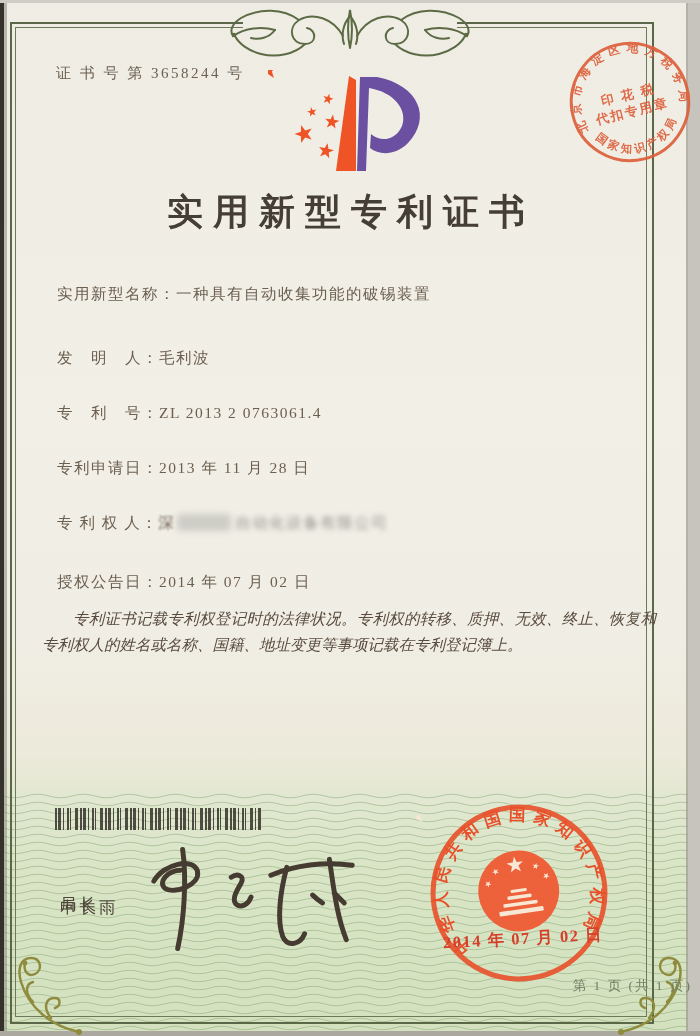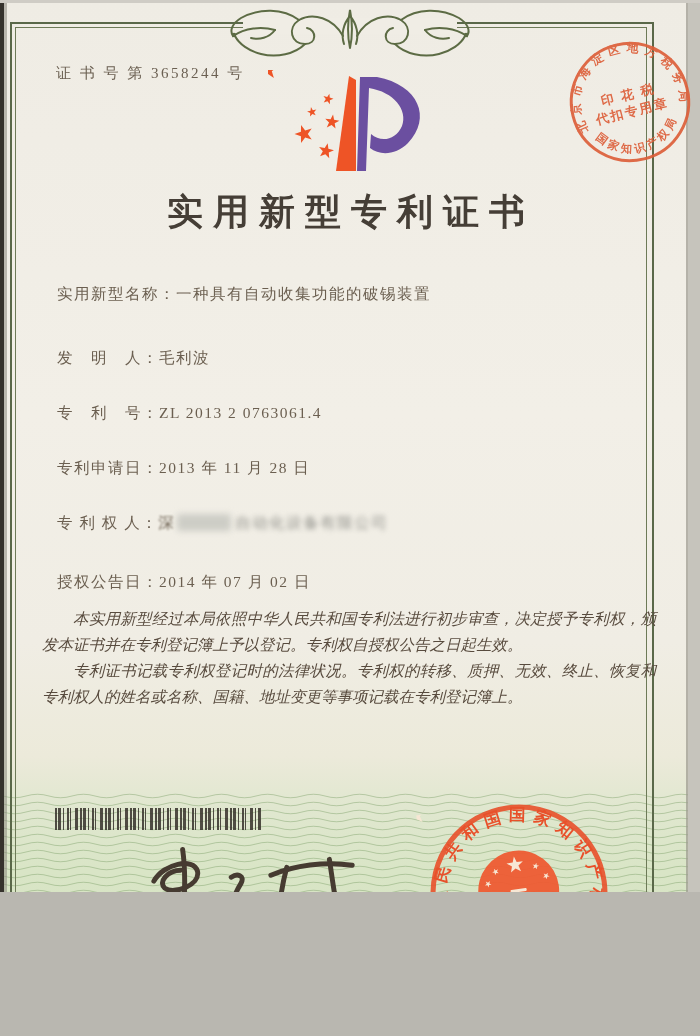--- a/index.html
+++ b/index.html
@@ -1,17 +1,17 @@
 <!DOCTYPE html>
 <html><head>
 <meta charset="utf-8">
 <style>
   html,body{margin:0;padding:0;}
   body{width:700px;height:1036px;background:#b9b7b0;font-family:"Liberation Serif","DejaVu Serif",serif;}
-  .stage{position:relative;width:700px;height:892px;overflow:hidden;}
+  .stage{position:relative;width:700px;height:1036px;overflow:hidden;}
   .paper{position:absolute;left:0;top:0;width:692px;height:1036px;
     background:linear-gradient(180deg,#efece4 0%,#f2efe7 40%,#f0ede4 62%,#eceada 73%,#e0e7cf 78%,#d9e5c6 84%,#d3e1bf 100%);}
   .edge{position:absolute;}
   .edge-left{left:0;top:0;width:4px;height:1036px;background:#35322c;}
   .edge-left2{left:4px;top:0;width:3px;height:1036px;background:#8d8a80;opacity:.55;}
   .edge-right{left:688px;top:0;width:12px;height:1036px;background:#c6c4bc;}
   .edge-right2{left:686px;top:0;width:2px;height:1036px;background:#9b988e;opacity:.7;}
   .edge-top{left:0;top:0;width:700px;height:3px;background:#cfccc5;}
   .edge-bottom{left:0;top:1031px;width:700px;height:5px;background:#aaa89f;}
 
@@ -182,21 +182,20 @@
     <span>专利申请日：</span><span>2013 年 11 月 28 日</span>
   </div>
   <div class="fieldrow f-patentee">
     <span>专 利 权 人：</span><span class="semi-blur">深</span><span class="blur-block"></span><span class="blur-txt">自动化设备有限公司</span>
   </div>
   <div class="fieldrow f-grant">
     <span>授权公告日：</span><span>2014 年 07 月 02 日</span>
   </div>
 
   <div class="paras">
-    <p>本实用新型经过本局依照中华人民共和国专利法进行初步审查，决定授予专利权，颁发本证书并在专利登记簿上予以登记。专利权自授权公告之日起生效。</p>
     <p>专利证书记载专利权登记时的法律状况。专利权的转移、质押、无效、终止、恢复和专利权人的姓名或名称、国籍、地址变更等事项记载在专利登记簿上。</p>
   </div>
 
   <div class="barcode"></div>
 
   <div class="director d-title">局长</div>
   <div class="director d-name">申长雨</div>
   <svg class="signature" viewBox="0 0 240 115">
     <g fill="none" stroke="#463b31" stroke-width="5" stroke-linecap="round">
       <path d="M16,38 C26,20 56,14 60,28 C63,42 36,52 27,45 C20,39 30,27 43,27"></path>

